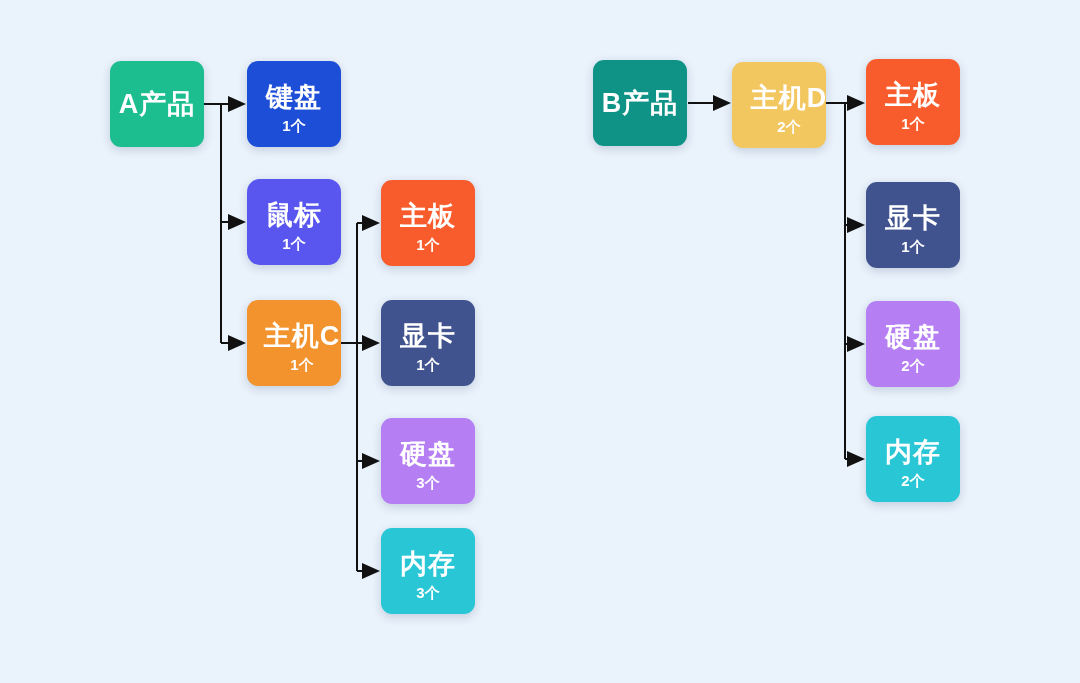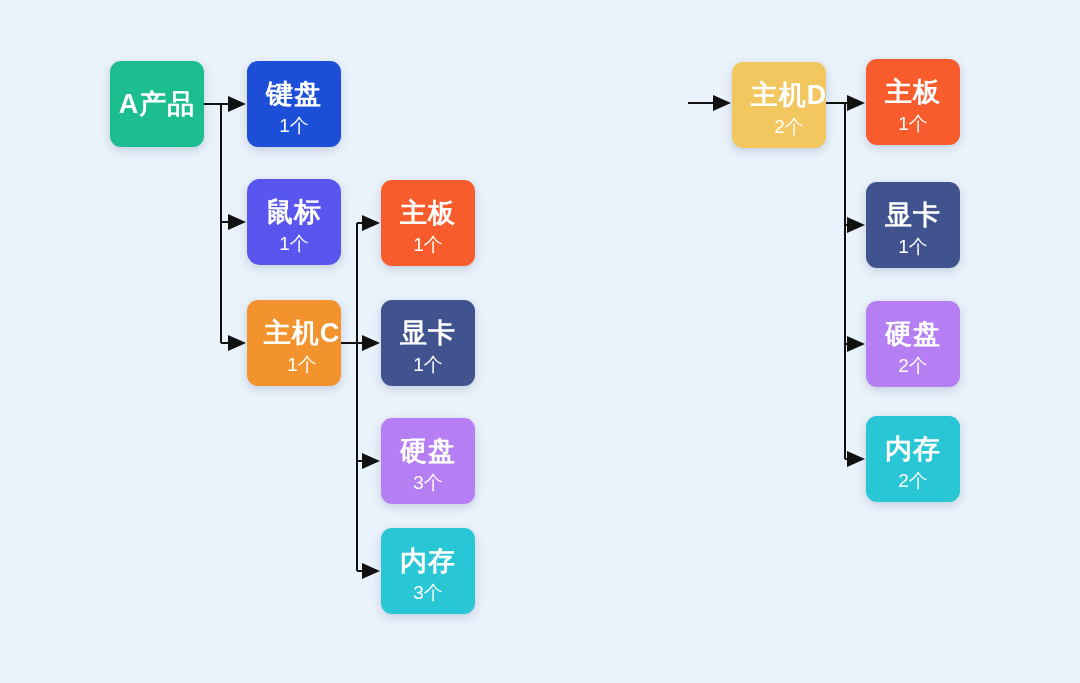--- a/index.html
+++ b/index.html
@@ -39,22 +39,22 @@
     cursor: default;
   }
   .node .label {
     font-size: 27px;
     font-weight: 600;
     line-height: 1.2;
     letter-spacing: 1px;
     white-space: nowrap;
   }
   .node .count {
-    font-size: 19px;
-    font-weight: 400;
+    font-size: 15px;
+    font-weight: 700;
     line-height: 1.2;
     margin-top: 4px;
     white-space: nowrap;
   }
   .node.comp { padding-top: 8px; }
 
   
   #n-a-root     { left: 110px; top:  61px; }
   #n-a-keyboard { left: 247px; top:  61px; }
   #n-a-mouse    { left: 247px; top: 179px; border-radius: 13px; }
@@ -134,20 +134,23 @@
   <div class="node comp" id="n-a-disk" style="background: rgb(181, 126, 242);">
     <div class="label">硬盘</div>
     <div class="count">3个</div>
   </div>
 
   <div class="node comp" id="n-a-memory" style="background: rgb(41, 199, 214);">
     <div class="label">内存</div>
     <div class="count">3个</div>
   </div>
 
+  <div class="node root" id="n-b-root" style="background: rgb(14, 147, 134);">
+    <div class="label">B产品</div>
+  </div>
 
   <div class="node comp" id="n-b-host-d" style="background: rgb(243, 199, 95);">
     <div class="label">主机D</div>
     <div class="count">2个</div>
   </div>
 
   <div class="node comp" id="n-b-board" style="background: rgb(249, 92, 44);">
     <div class="label">主板</div>
     <div class="count">1个</div>
   </div>

